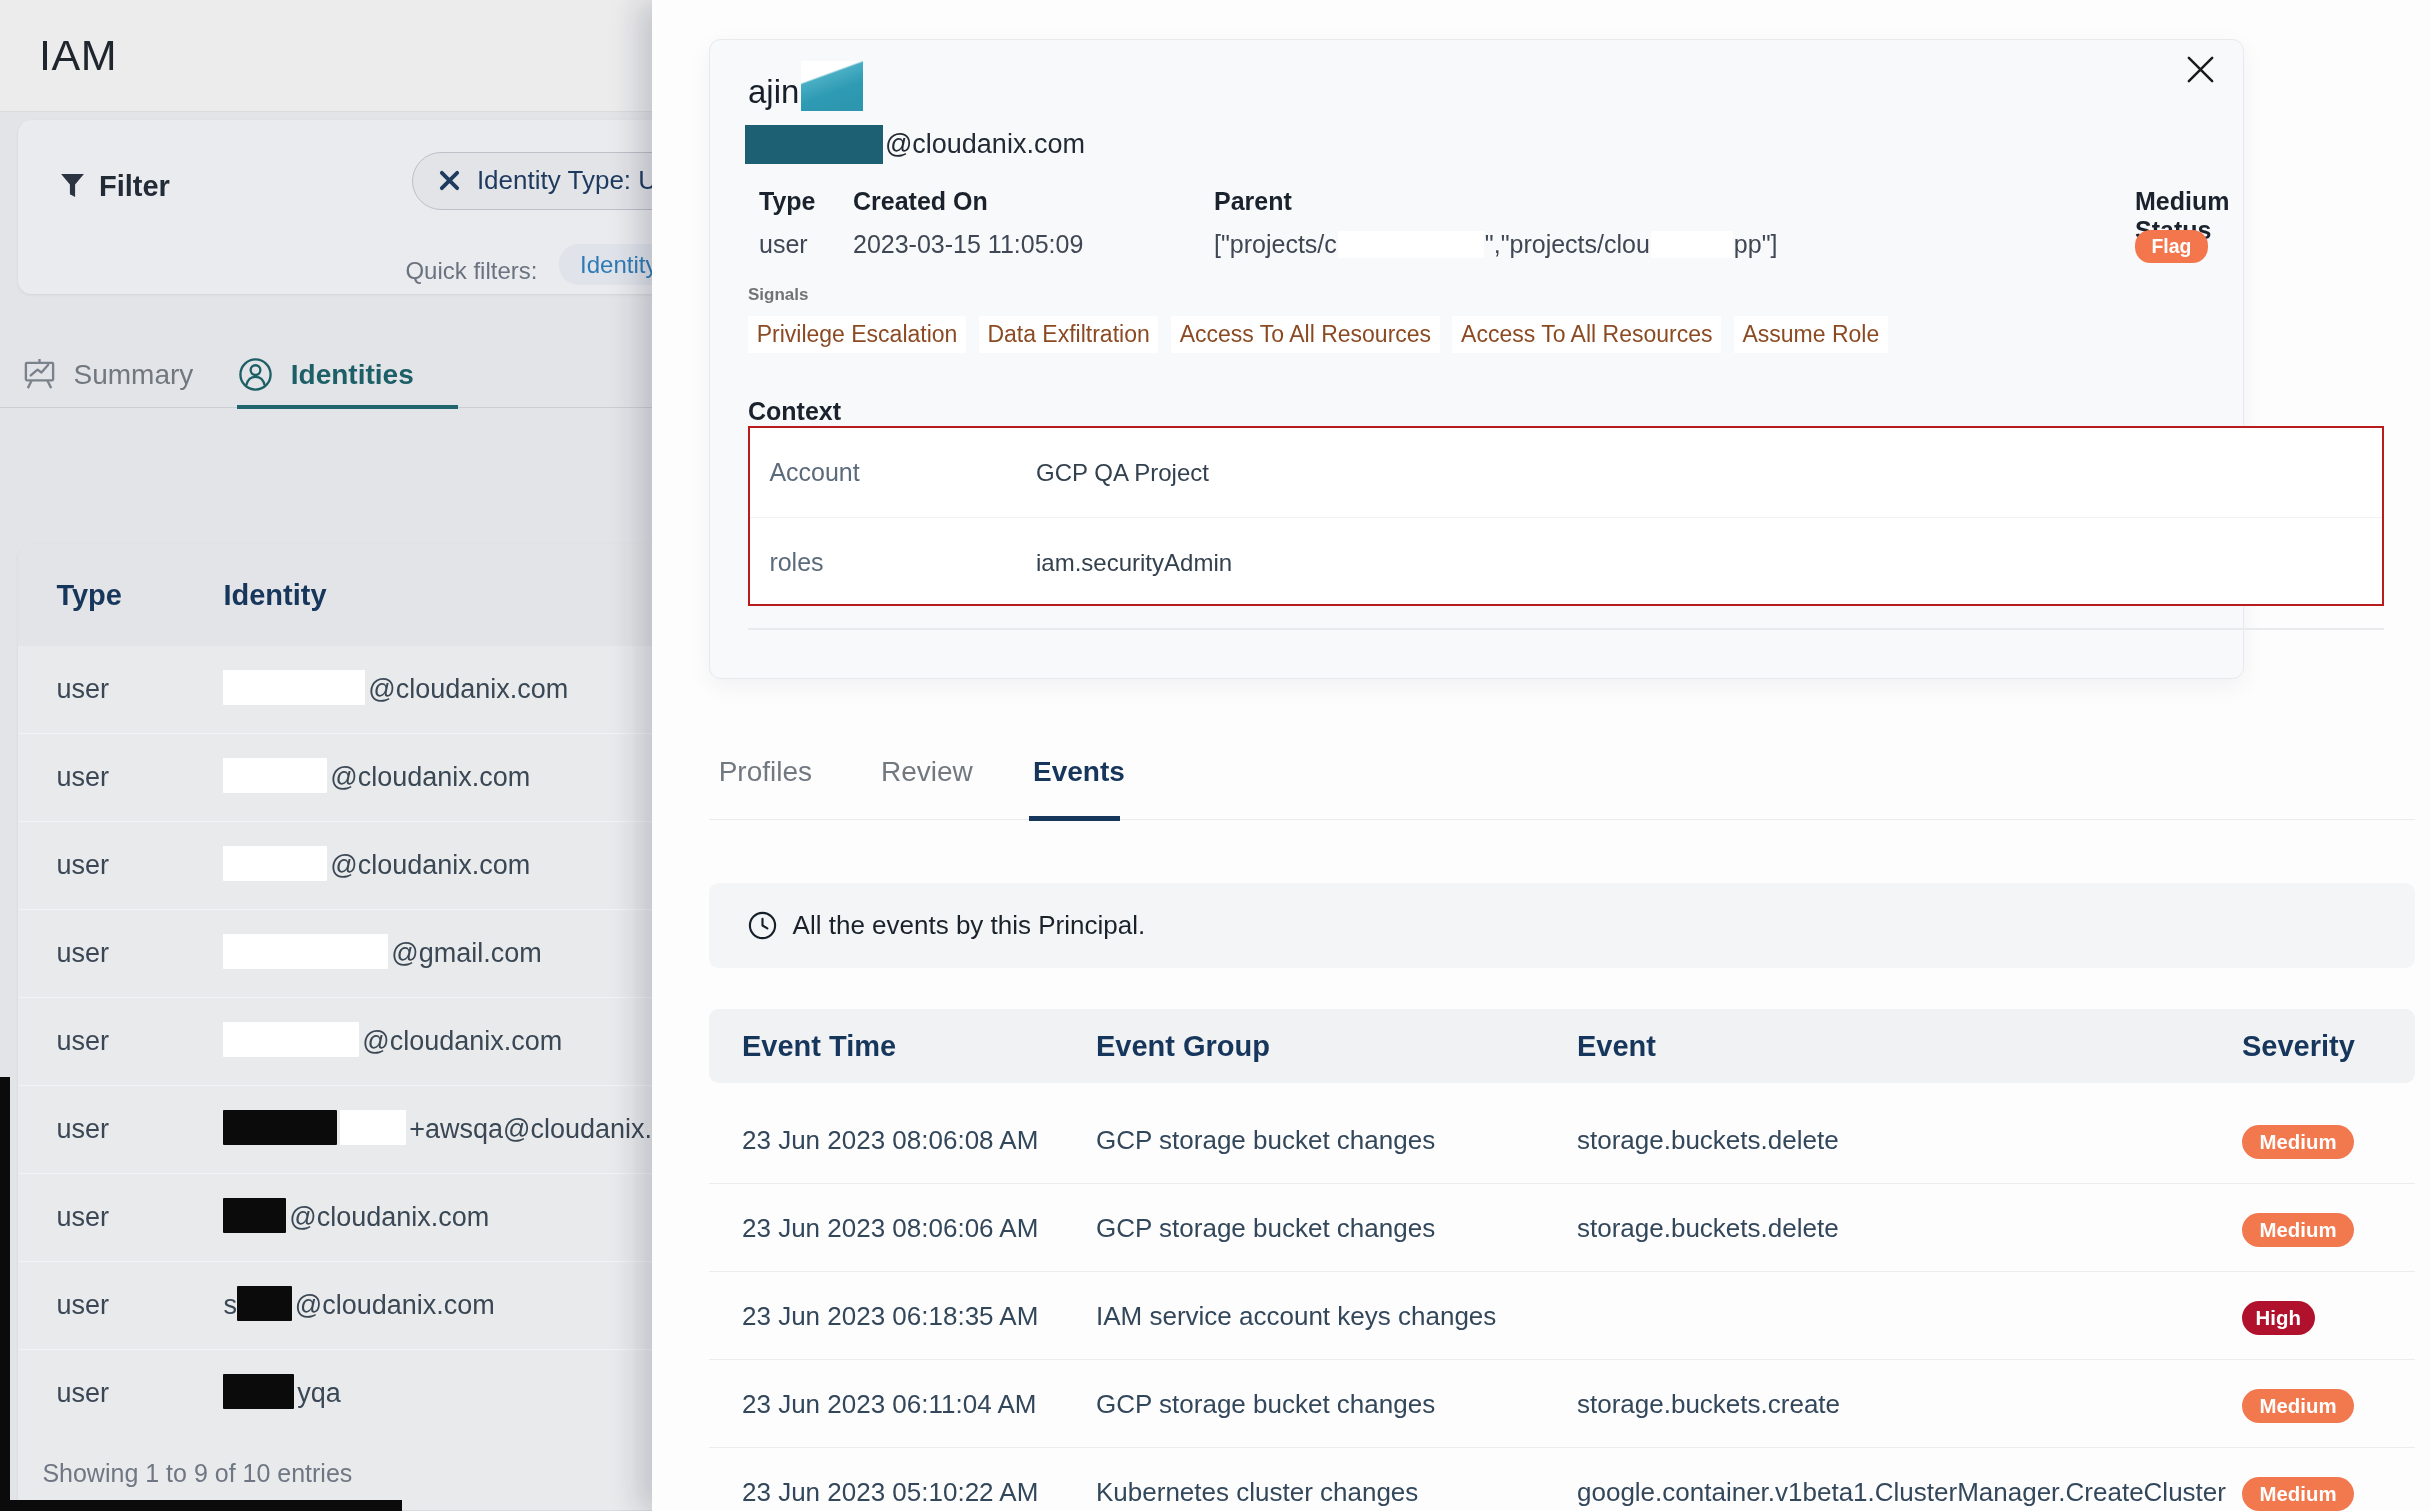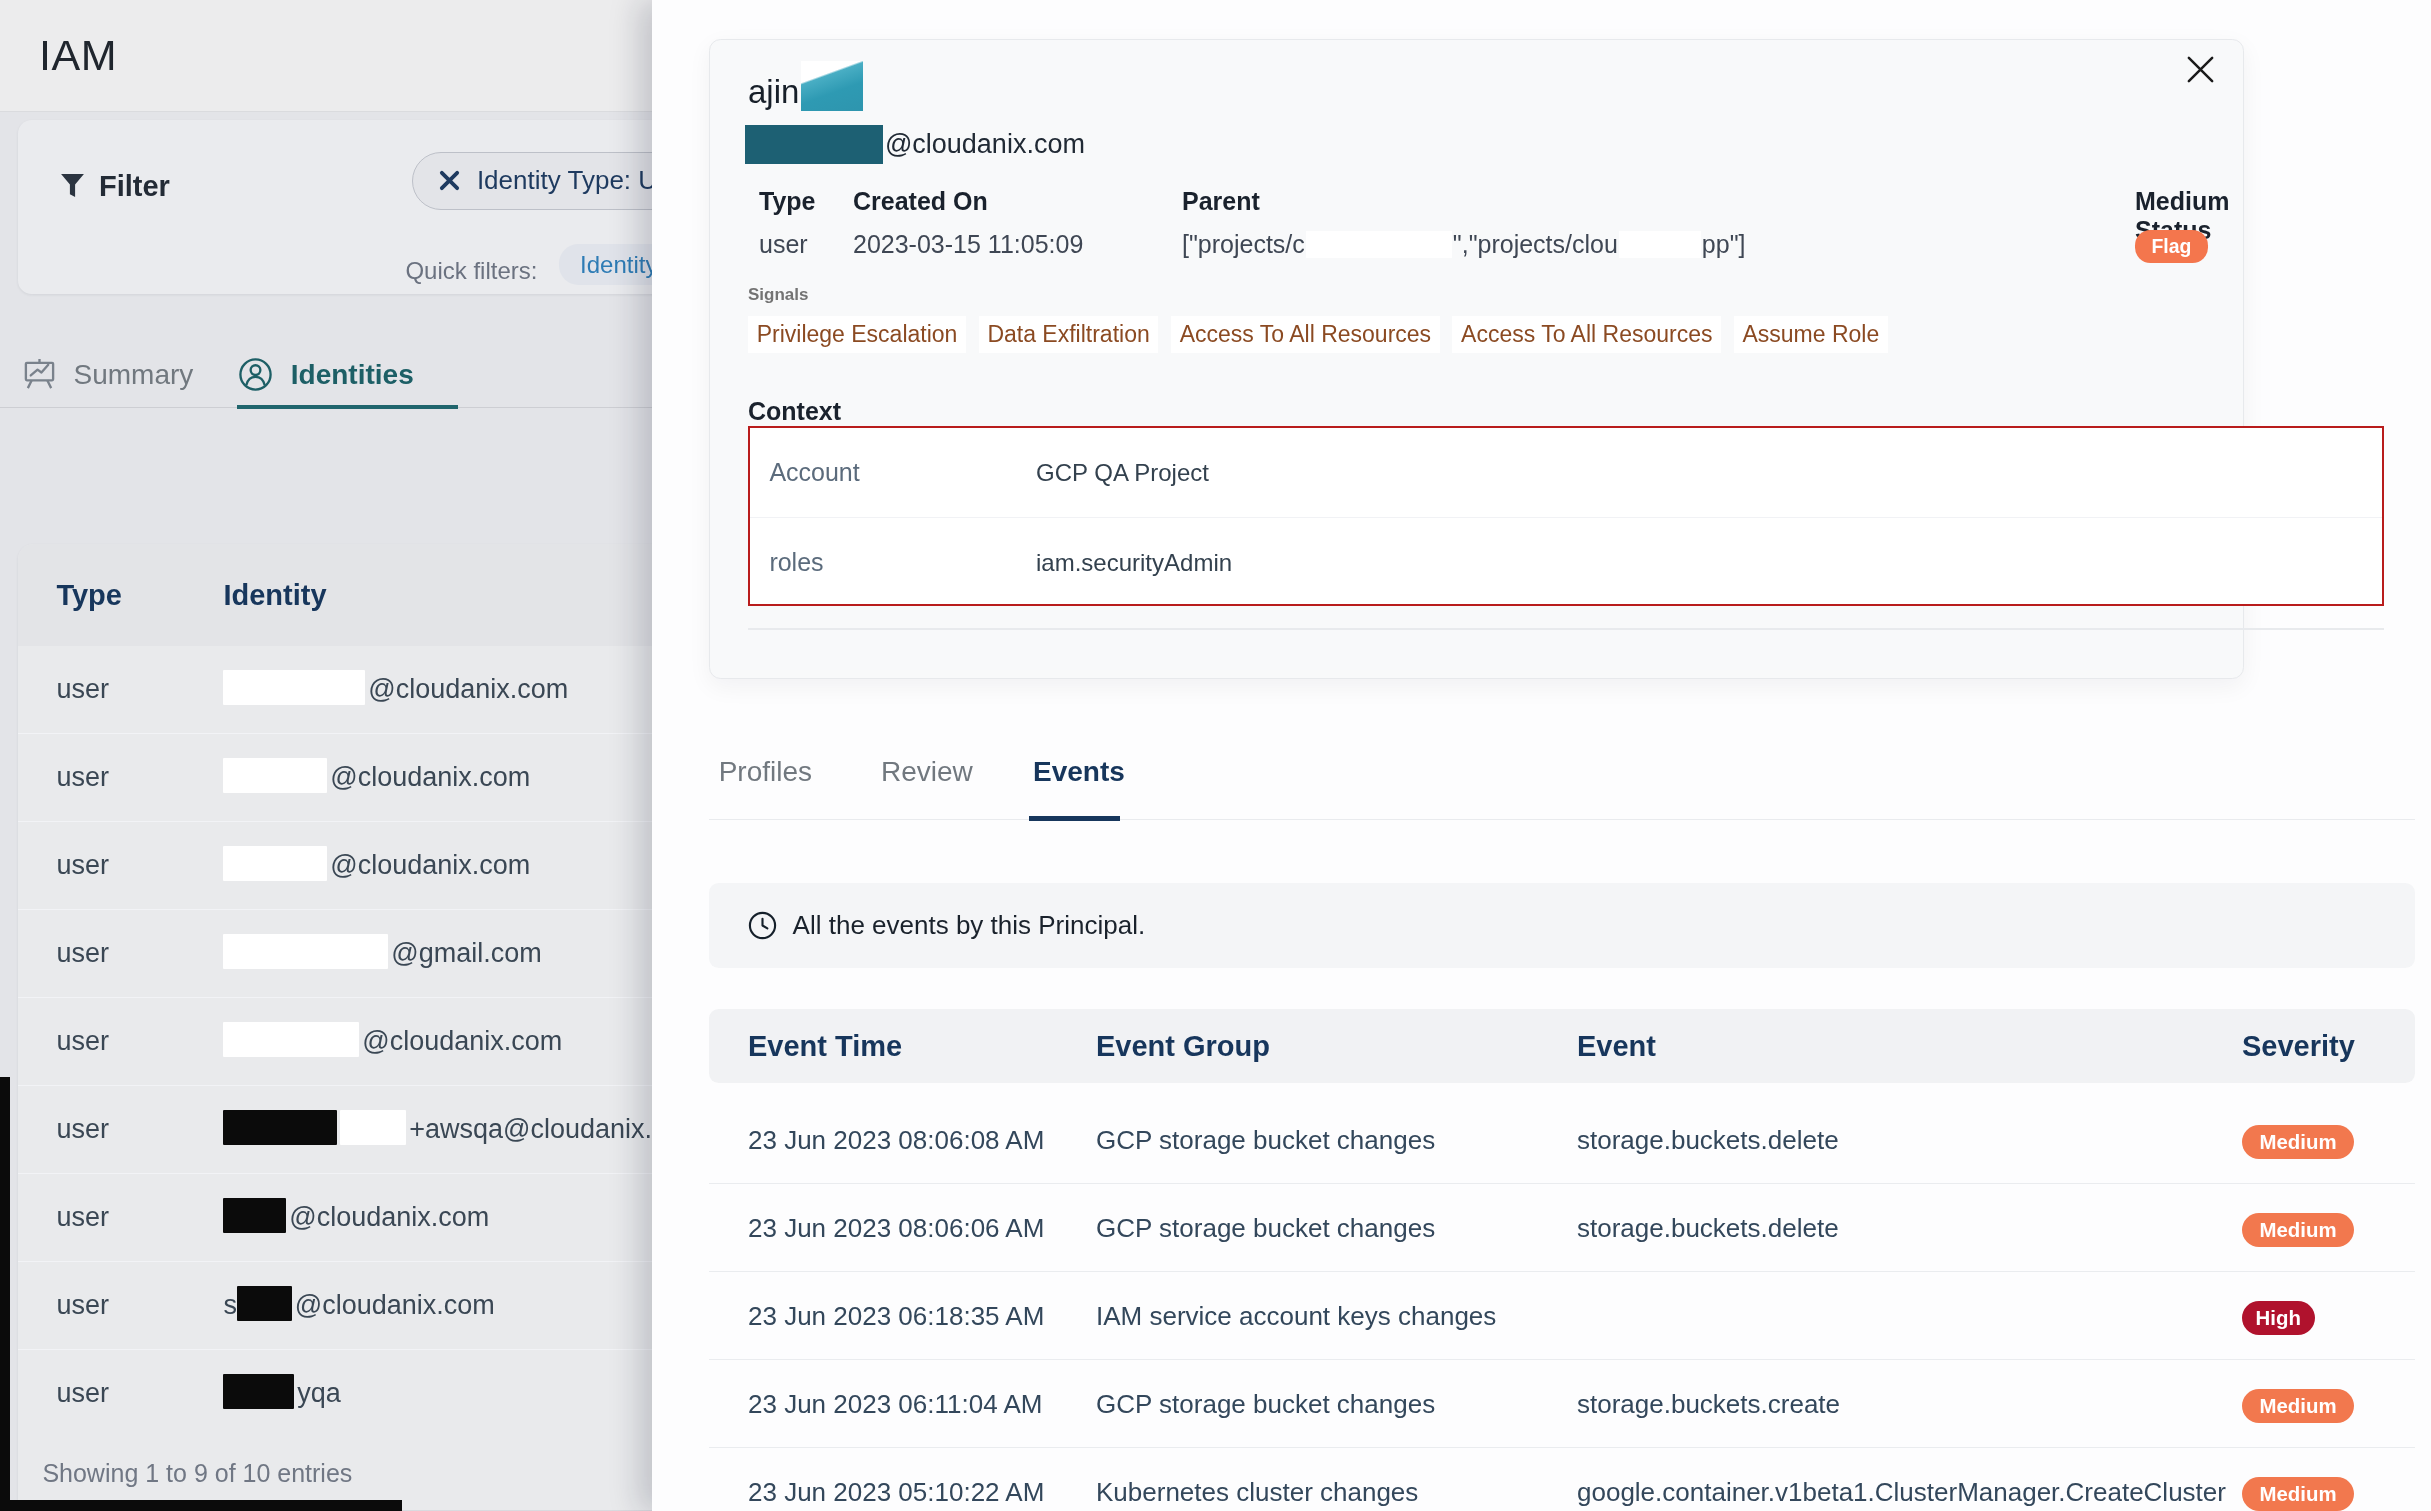--- a/index.html
+++ b/index.html
@@ -44,21 +44,21 @@
   .drawer{ position:absolute; left:652px; top:0; width:1780px; height:1512px; background:#fdfdfe; z-index:3; box-shadow:-13.6px 0 29px rgba(15,23,42,.18);}
   .modal-card{ position:absolute; left:57px; top:39px; width:1535px; height:640px; background:#f8f9fa; border:1px solid #e7e9ec; border-radius:11.6px; box-shadow:0 7.8px 23px rgba(15,23,42,.05);}
   .close-btn{ position:absolute; right:23px; top:9.7px; width:39px; height:39px; cursor:pointer; display:flex; align-items:center; justify-content:center;}
   .m-title{ position:absolute; left:38px; top:21.3px; font-size:33px; font-weight:500; color:#171f29; display:flex; align-items:flex-end;}
   .title-redaction{ display:inline-block; width:62px; height:50px; margin-left:1.9px;
     background:linear-gradient(160deg,#ffffff 0%,#ffffff 30%,#49aec4 33%,#2e9ab3 60%,#2e95ae 100%);}
   .m-email{ position:absolute; left:35px; top:85px; font-size:27px; color:#212a35; display:flex; align-items:center;}
   .email-redaction{ display:inline-block; width:138px; height:39px; background:#1d6073; margin-right:1.9px;}
   .f-label{ position:absolute; top:147px; font-size:25px; font-weight:600; color:#1a222d;}
   .f-value{ position:absolute; top:190px; font-size:25px; color:#3f4754; white-space:nowrap;}
-  .fx-type{ left:49px;} .fx-created{ left:143px;} .fx-parent{ left:472px;} .fx-review{ left:1425px;}
+  .fx-type{ left:49px;} .fx-created{ left:143px;} .fx-parent{ left:504px;} .fx-review{ left:1425px;}
   .parent-red{ display:inline-block; height:27px; vertical-align:middle; background:#ffffff; margin:0 1px 3.9px 1px;}
   .flag-pill{ display:inline-block; background:#f4764d; color:#fff; font-size:19.4px; font-weight:600; border-radius:15.5px; padding:4.9px 16.5px; margin-top:-3.9px;}
   .m-signals-label{ position:absolute; left:38px; top:245px; font-size:17px; font-weight:600; color:#737373;}
   .m-chips{ position:absolute; left:38px; top:276px; display:flex; gap:12.6px;}
   .sig-chip{ background:#ffffff; color:#8b4a22; font-size:23px; padding:4.9px 8.7px; white-space:nowrap;}
   .m-context-label{ position:absolute; left:38px; top:357px; font-size:25px; font-weight:600; color:#1a222d;}
   .m-context-card{ position:absolute; left:38px; top:386px; width:1636px; height:180px; background:#ffffff; border:2px solid #b91c1c;}
   .ctx-row{ position:relative; height:89px;}
   .ctx-row + .ctx-row{ border-top:1px solid #f1f2f5;}
   .ctx-key{ position:absolute; left:19.4px; top:0; line-height:89px; font-size:25px; color:#5b6b7c;}
@@ -69,21 +69,21 @@
   .dt-profiles{ left:9.7px;} .dt-review{ left:172px;} .dt-events{ left:324px; color:#17365c; font-weight:600;}
   .d-underline{ position:absolute; left:320px; bottom:-1.9px; width:91px; height:4.9px; background:#17365c;}
   .banner{ position:absolute; left:57px; top:883px; width:1706px; height:85px; background:#f4f5f7; border-radius:9.7px; display:flex; align-items:center; gap:14.6px; padding-left:38px;}
   .banner-text{ font-size:26px; color:#1a222c;}
   .ev-table{ position:absolute; left:57px; top:1009px; width:1706px;}
   .ev-head{ position:relative; height:74px; background:#f1f2f4; border-radius:9.7px;}
   .ev-head .eh{ position:absolute; top:0; line-height:74px; font-size:29px; font-weight:700; color:#17365c;}
   .ev-rows{ margin-top:12.6px;}
   .ev-row{ position:relative; height:88px; border-bottom:1px solid #eaecef;}
   .ev-row .ec{ position:absolute; top:0; line-height:88px; font-size:26px; color:#33475b; white-space:nowrap;}
-  .col-time{ left:39px;} .col-group{ left:387px;} .col-event{ left:868px;} .col-sev{ left:1533px;}
+  .col-time{ left:33px;} .col-group{ left:387px;} .col-event{ left:868px;} .col-sev{ left:1533px;}
   .pill{ display:inline-block; margin-top:23px; color:#fff; font-size:20.4px; font-weight:600; border-radius:17.5px; padding:5.8px 17.5px; line-height:normal;}
   .pill[data-level="Medium"]{ background:#f2784e;}
   .pill[data-level="High"]{ background:#b0122d; padding:5.8px 13.6px;}
   svg{ display:block;}
 </style>
 </head>
 <body>
 
 <div class="screen">
 

